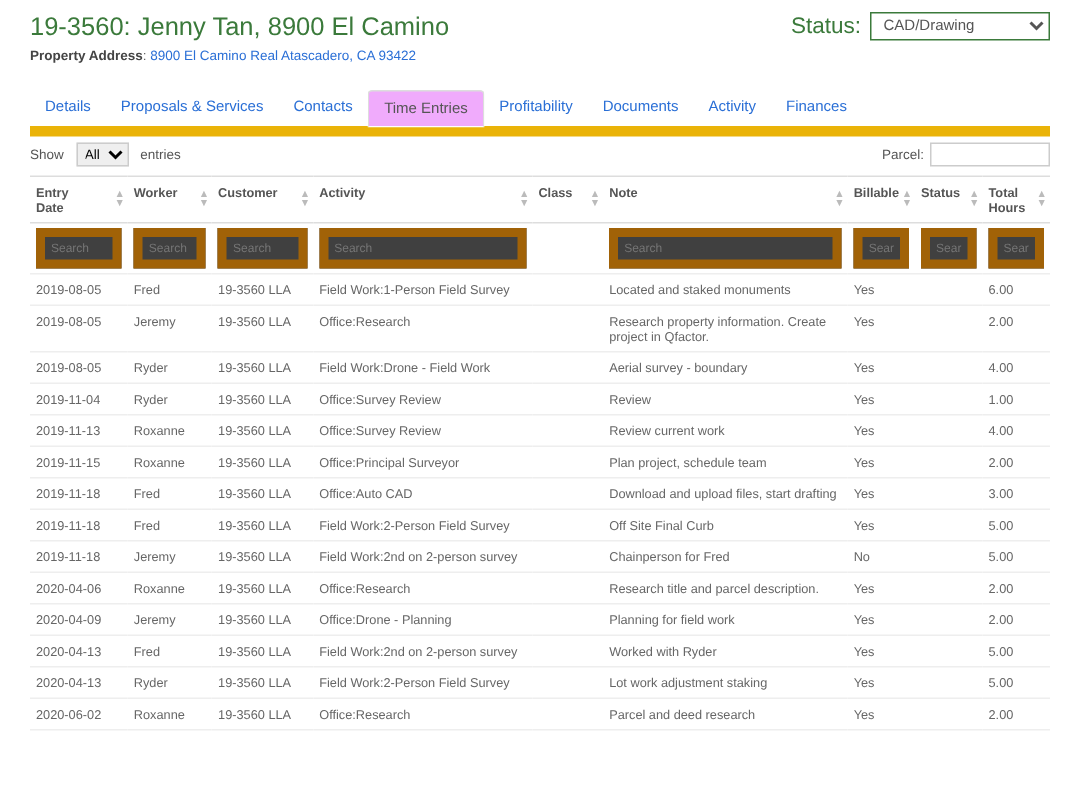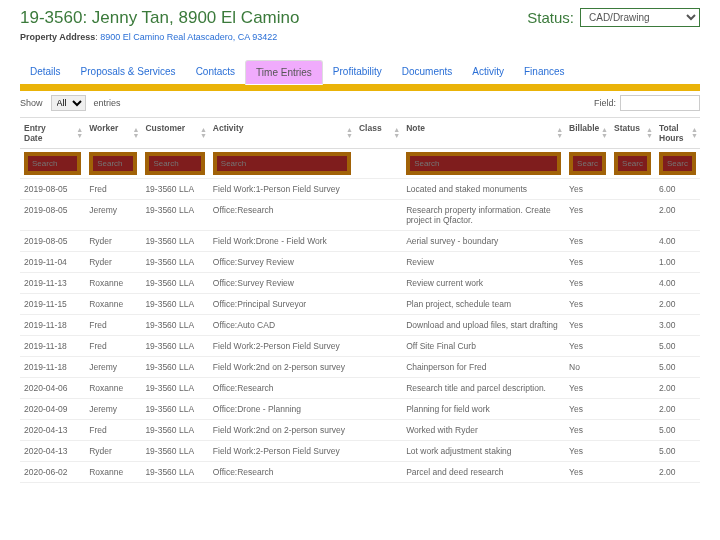--- a/index.html
+++ b/index.html
@@ -17,21 +17,21 @@
 .tab.active{color:#555;border:1px solid #ddd;border-bottom:1px solid #fff;border-radius:3px 3px 0 0;margin-bottom:-1px;background:#f0abfc}
 .controls{display:flex;justify-content:space-between;align-items:center;margin-bottom:6px;font-size:9px;color:#555}
 .show-wrap{display:flex;align-items:center;gap:8px}
 .show-select{border:1px solid #ccc;font-size:9px;padding:1px}
 .search-wrap{display:flex;align-items:center;gap:4px}
 .search-box{border:1px solid #ccc;padding:2px;width:80px;font-size:9px}
 table{width:100%;border-collapse:collapse;font-size:8.5px}
 th{text-align:left;padding:5px 4px;color:#555;font-weight:600;border-top:1px solid #ddd;border-bottom:1px solid #ddd;position:relative;vertical-align:top}
 th .sort{position:absolute;right:2px;top:50%;transform:translateY(-50%);color:#bbb;font-size:7px;line-height:6px}
 .filter-row td{padding:3px 4px;border-bottom:1px solid #eee}
-.filter-input{width:100%;border:4px solid #a16207;padding:3px 4px;font-size:8px;color:#999;background:#7f1d1d}
+.filter-input{width:100%;border:6px solid #a16207;padding:3px 4px;font-size:8px;color:#999;background:#404040}
 tbody tr{border-bottom:1px solid #eee}
 td{padding:5px 4px;color:#666;vertical-align:top}
 .c-date{width:58px}.c-worker{width:50px}.c-cust{width:60px}.c-activity{width:130px}.c-class{width:42px}.c-note{width:145px}.c-bill{width:40px}.c-status{width:40px}.c-hours{width:40px}
 </style>
 </head>
 <body>
 
 <div class="header">
   <div class="title">19-3560: Jenny Tan, 8900 El Camino</div>
   <div class="status-wrap">
@@ -57,21 +57,21 @@
     <div class="tab">Finances</div>
   </div>
 
 <div class="controls">
   <div class="show-wrap">
     <span>Show</span>
     <select class="show-select"><option>All</option></select>
     <span>entries</span>
   </div>
   <div class="search-wrap">
-    <span>Field:</span>
+    <span>Parcel:</span>
     <input class="search-box" style="">
   </div>
 </div>
 
 <table>
   <thead>
       <tr id="header-row">
         <th class="c-date">Entry<br>Date<span class="sort">▲<br>▼</span></th>
         <th class="c-worker">Worker<span class="sort">▲<br>▼</span></th>
         <th class="c-cust">Customer<span class="sort">▲<br>▼</span></th>

